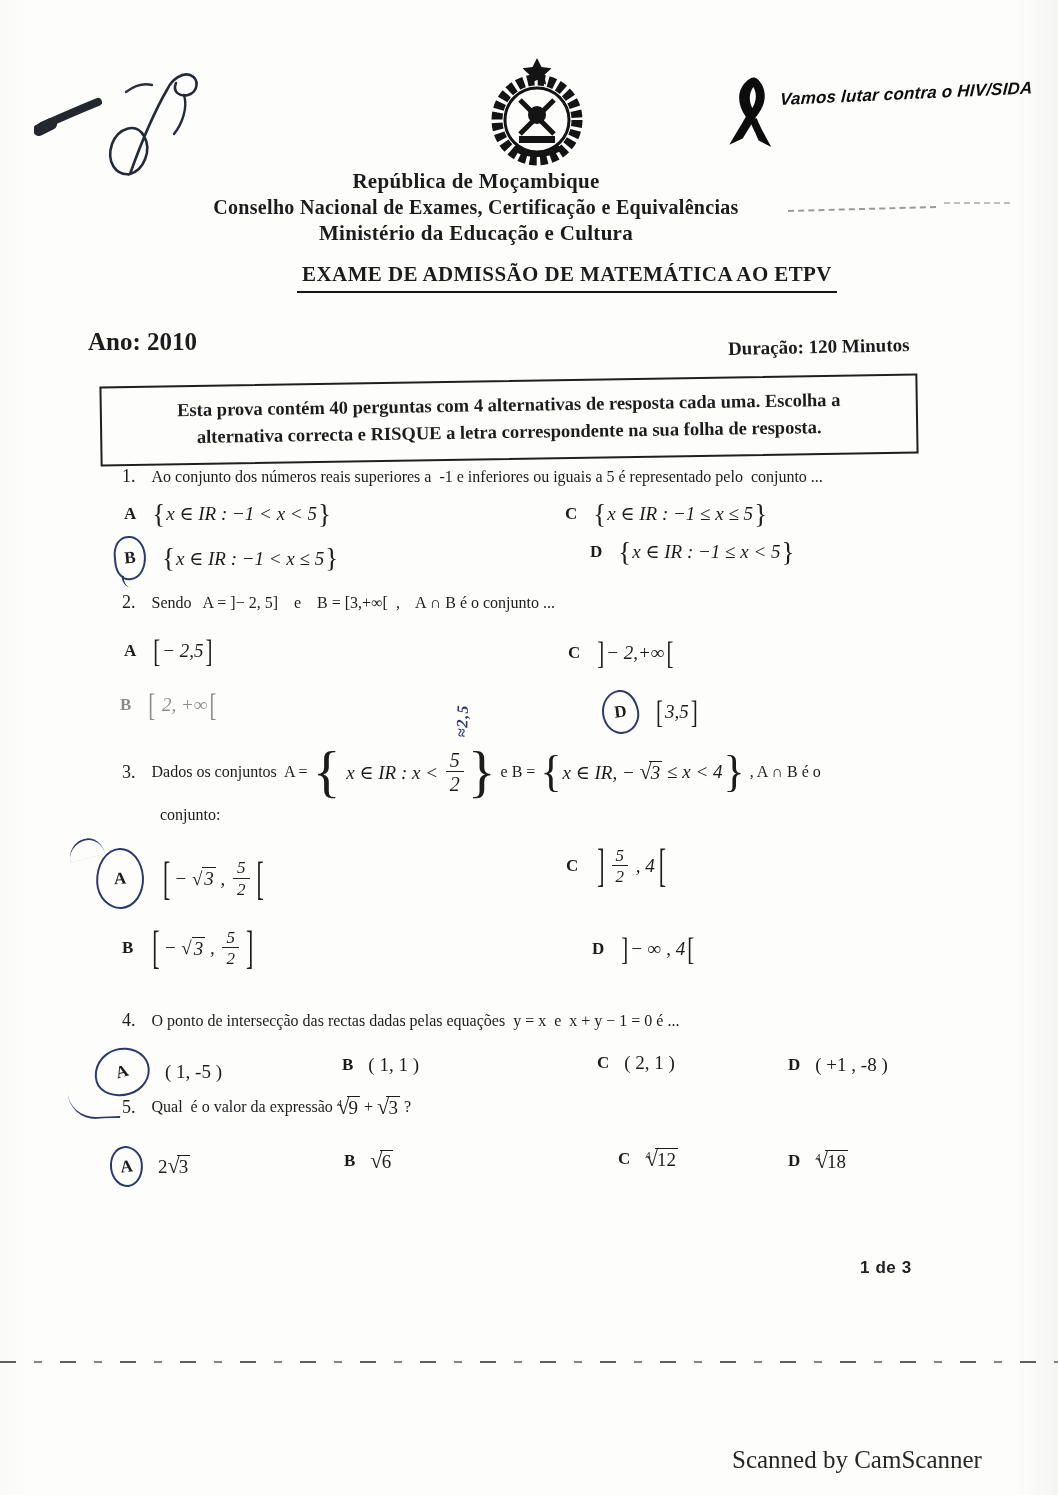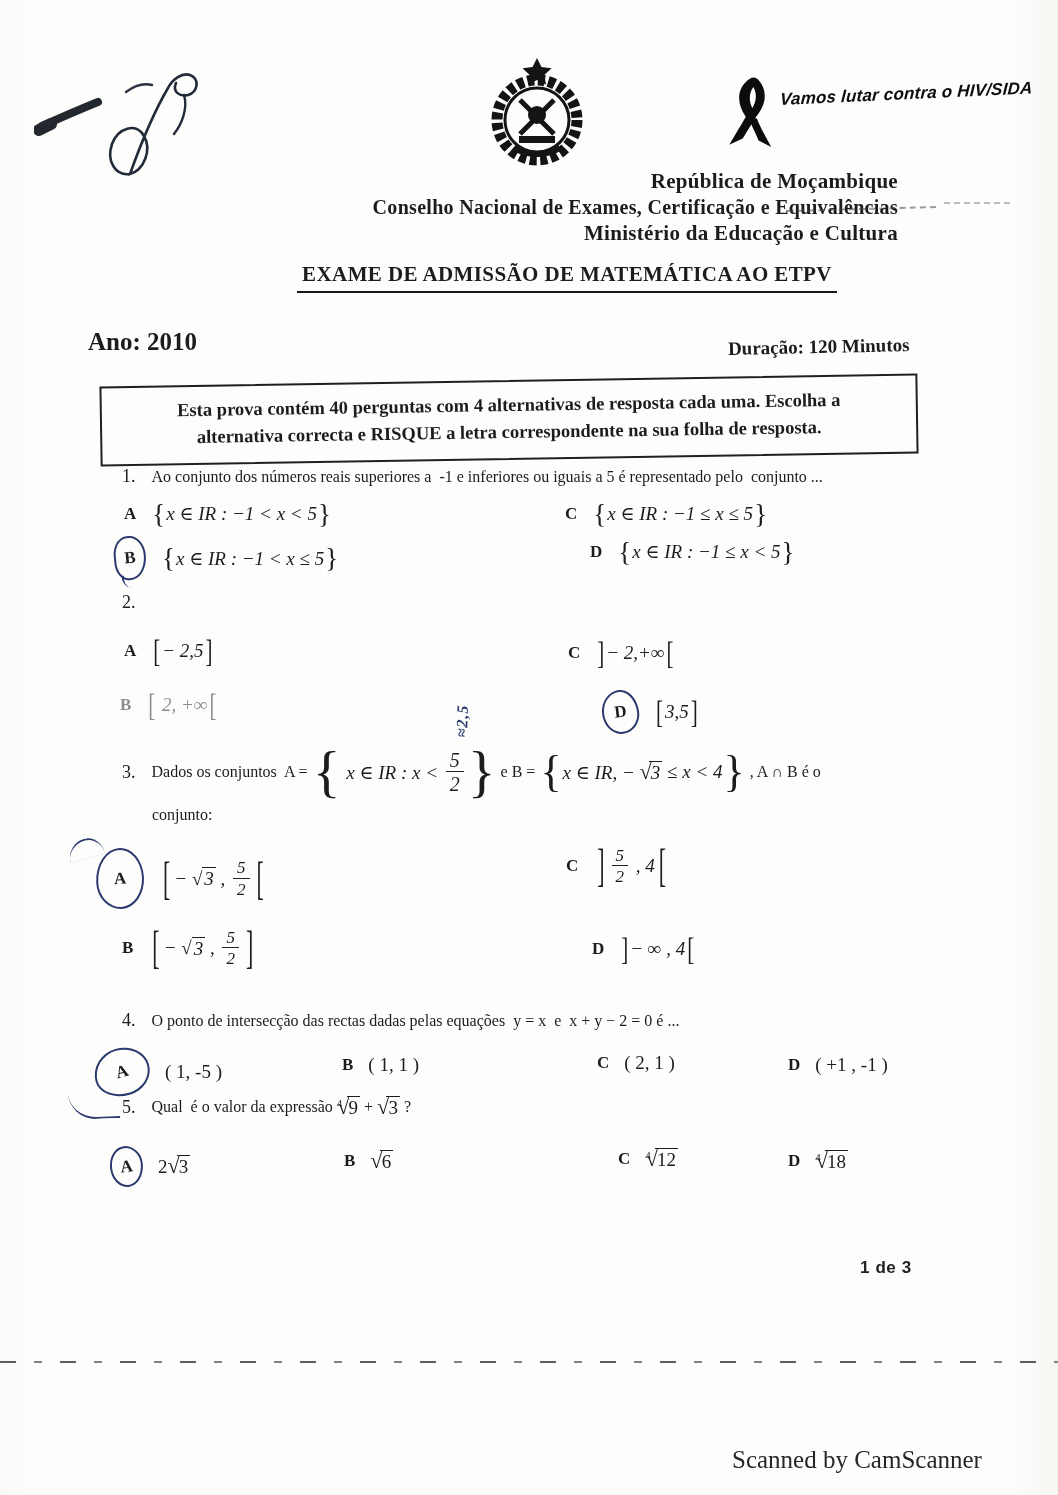--- a/index.html
+++ b/index.html
@@ -13,21 +13,21 @@
     margin:0 auto;
     background:linear-gradient(90deg,#fafaf8 0,#fdfdfc 3%,#fdfdfc 96%,#f5f5f2 100%);
     font-family:"Liberation Serif","DejaVu Serif",serif;
     color:var(--ink);
     overflow:hidden;
   }
   .abs{position:absolute;}
   .ws{white-space:pre;}
 
   
-  .hblock{left:0;top:168px;width:898px;text-align:right;padding-left:54px;box-sizing:border-box;}
+  .hblock{left:0;top:168px;width:898px;text-align:center;padding-left:54px;box-sizing:border-box;}
   .hline{font-weight:700;font-size:21px;line-height:26px;letter-spacing:.3px;}
   .hline3{font-size:20px;}
   .title-wrap{left:0;top:262px;width:974px;text-align:center;padding-left:160px;box-sizing:border-box;}
   .title{display:inline-block;font-weight:700;font-size:21px;letter-spacing:.4px;
          border-bottom:2.6px solid #161616;padding:0 5px 4px;}
   .year{left:88px;top:328px;font-weight:700;font-size:25px;}
   .duration{left:728px;top:336px;font-weight:700;font-size:19px;transform:rotate(-1.2deg);}
 
   .campaign{left:780px;top:84px;width:260px;font-family:"Liberation Sans","DejaVu Sans",sans-serif;
             font-weight:700;font-style:italic;font-size:17px;transform:rotate(-2.6deg) skewX(-6deg);
@@ -170,20 +170,21 @@
     <span class="olabel">D</span>
     <span class="m">
         <span class="sb">{</span>
         <span class="ws">x ∈ IR : −1 ≤ x &lt; 5</span>
         <span class="sb">}</span>
       </span>
   </div>
 
   <div class="abs qrow" style="left:122px;top:592px;width:910px;">
     <span class="qnum">2.</span>
+    <span class="qtext">Sendo   A = ]− 2, 5]    e    B = [3,+∞[  ,    A ∩ B é o conjunto ...</span>
   </div>
   <div class="abs opt" style="left:124px;top:640px;">
     <span class="olabel">A</span>
     <span class="m">
         <span class="tb">[</span>
         <span class="ws">− 2,5</span>
         <span class="tb">]</span>
       </span>
   </div>
   <div class="abs opt" style="left:568px;top:642px;">
@@ -227,21 +228,21 @@
     <span class="sb ws" style="font-size:44px;">{</span>
     <span class="m ws">x ∈ IR, − </span>
     <span class="m rt">
         <span class="sg">√</span>
         <span class="rd">3</span>
       </span>
     <span class="m ws"> ≤ x &lt; 4</span>
     <span class="sb ws" style="font-size:44px;">}</span>
     <span class="qtext ws"> , A ∩ B é o</span>
   </div>
-  <div class="abs qtext" style="left:152px;top:806px;">conjunto:</div>
+  <div class="abs qtext" style="left:160px;top:806px;">conjunto:</div>
 
   <div class="abs opt" style="left:96px;top:848px;">
     <span class="olabel circ circ-q3a">A</span>
     <span class="m">
         <span class="tb2">[</span>
         <span class="rt">
           <span class="ws">− √</span>
           <span class="rd">3</span>
         </span>
         <span class="ws"> , </span>
@@ -284,37 +285,37 @@
     <span class="olabel">D</span>
     <span class="m">
         <span class="tb">]</span>
         <span class="ws">− ∞ , 4</span>
         <span class="tb">[</span>
       </span>
   </div>
 
   <div class="abs qrow" style="left:122px;top:1010px;width:910px;">
     <span class="qnum">4.</span>
-    <span class="qtext">O ponto de intersecção das rectas dadas pelas equações  y = x  e  x + y − 2 = 0 é ...</span>
+    <span class="qtext">O ponto de intersecção das rectas dadas pelas equações  y = x  e  x + y − 1 = 0 é ...</span>
   </div>
   <div class="abs opt" style="left:94px;top:1048px;">
     <span class="olabel circ circ-q4a">A</span>
     <span class="mr ws">( 1, -5 )</span>
   </div>
   <div class="abs opt" style="left:342px;top:1054px;">
     <span class="olabel">B</span>
     <span class="mr ws">( 1, 1 )</span>
   </div>
   <div class="abs opt" style="left:597px;top:1052px;">
     <span class="olabel">C</span>
     <span class="mr ws">( 2, 1 )</span>
   </div>
   <div class="abs opt" style="left:788px;top:1054px;">
     <span class="olabel">D</span>
-    <span class="mr ws">( +1 , -1 )</span>
+    <span class="mr ws">( +1 , -8 )</span>
   </div>
 
   <div class="abs" style="left:122px;top:1096px;display:flex;align-items:center;">
     <span class="qnum">5.</span>
     <span class="qtext ws">Qual  é o valor da expressão </span>
     <span class="mr rt">
         <sup class="idx">4</sup>
         <span class="sg">√</span>
         <span class="rd">9</span>
       </span>

